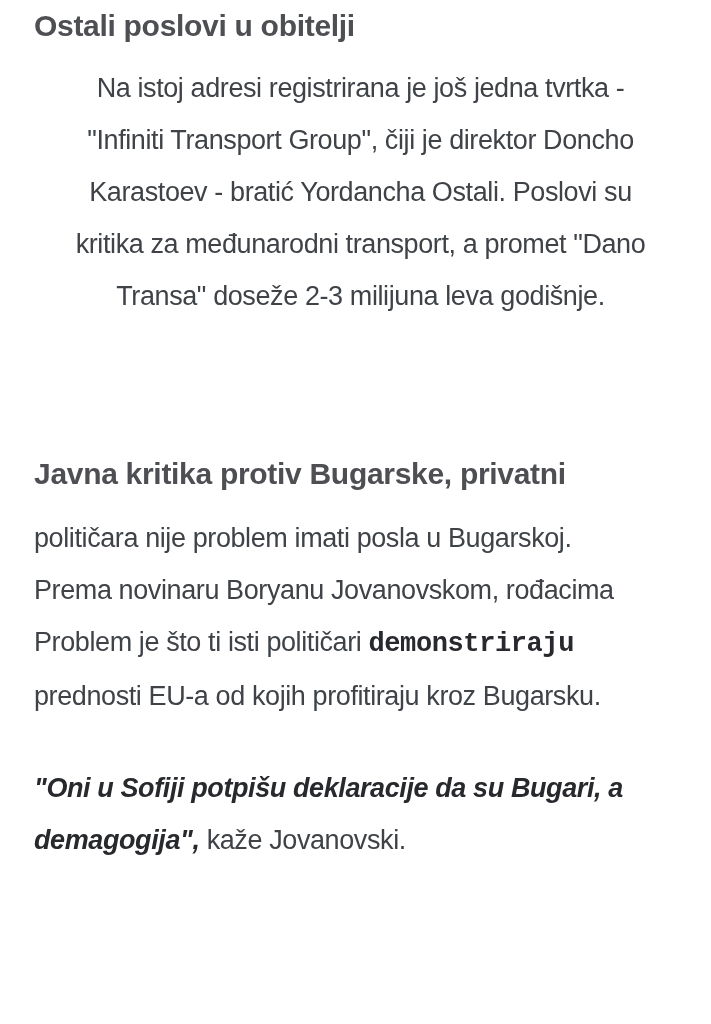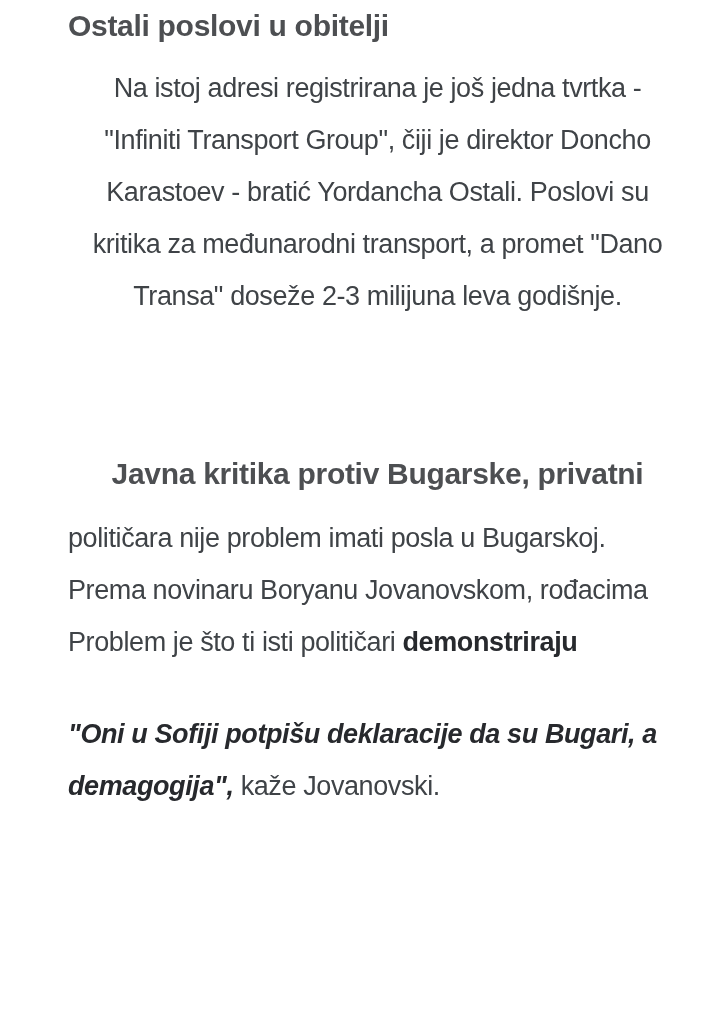--- a/index.html
+++ b/index.html
@@ -7,22 +7,21 @@
     padding: 0;
     background: #ffffff;
   }
   body {
     width: 711px;
     height: 1024px;
     overflow: hidden;
     font-family: "Liberation Sans", sans-serif;
   }
   .article {
-    padding: 0 24px 0 44px;
-    margin-left: 24px;
+    padding: 0 24px 0 34px;
   }
   .heading {
     font-size: 30px;
     font-weight: 700;
     line-height: 52px;
     letter-spacing: -0.3px;
     color: #4d4f52;
     margin: 0;
   }
   .para {
@@ -32,30 +31,31 @@
     color: #3f4347;
     margin: 0;
   }
   .line {
     white-space: nowrap;
   }
   .r { }
   .strong {
     font-weight: 700;
     color: #27292d;
+    font-family: Liberation Mono, monospace;
   }
   .bi {
     font-weight: 700;
     font-style: italic;
     color: #27292d;
   }
   
   .h1      { margin-top: 0; }
   .p1      { margin-top: 10px; text-align: center; }
-  .h2      { margin-top: 126px; text-align: center; }
+  .h2      { margin-top: 126px; }
   .p2      { margin-top: 12px; }
   .quote   { margin-top: 40px; }
 </style>
 </head>
 <body>
 
 <div class="article">
 
   <h2 class="heading h1">
     <div class="line">Ostali poslovi u obitelji</div>
@@ -70,20 +70,21 @@
   </div>
 
   <h2 class="heading h2">
     <div class="line">Javna kritika protiv Bugarske, privatni</div>
   </h2>
 
   <div class="para p2">
     <div class="line"><span class="r">političara nije problem imati posla u Bugarskoj.</span></div>
     <div class="line"><span class="r">Prema novinaru Boryanu Jovanovskom, rođacima</span></div>
     <div class="line"><span class="r">Problem je što ti isti političari </span><span class="r strong">demonstriraju</span></div>
+    <div class="line"><span class="r">prednosti EU-a od kojih profitiraju kroz Bugarsku.</span></div>
   </div>
 
   <div class="para quote">
     <div class="line"><span class="r bi">"Oni u Sofiji potpišu deklaracije da su Bugari, a</span></div>
     <div class="line"><span class="r bi">demagogija",</span><span class="r"> kaže Jovanovski.</span></div>
   </div>
 
 </div>
 
 </body></html>

